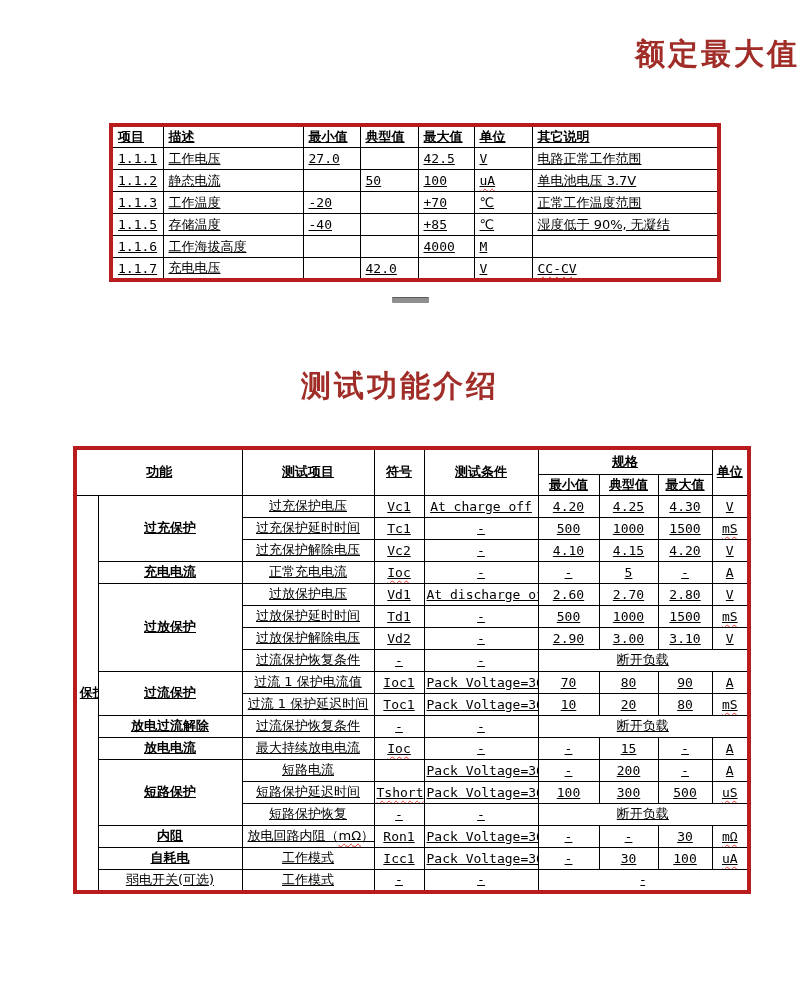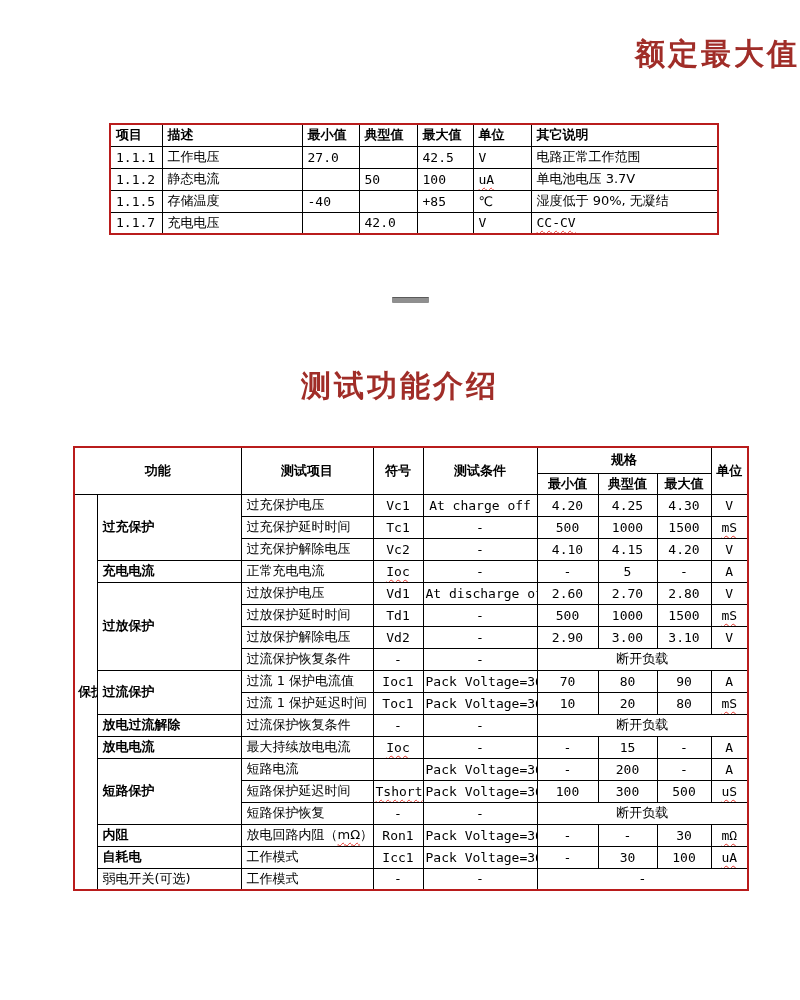--- a/index.html
+++ b/index.html
@@ -7,35 +7,35 @@
     width:800px;height:1000px;background:#ffffff;position:relative;
     font-family:"DejaVu Sans","Liberation Sans",sans-serif;color:#000;
   }
   .doc-title{
     position:absolute;left:0;width:100%;text-align:center;
     font-weight:bold;color:#A02D28;font-size:30px;letter-spacing:3px;
     font-family:"DejaVu Sans","Liberation Sans",sans-serif;
   }
   #title1{top:34px;text-align:right;}
   #title2{top:366px;font-size:30px;}
-  table{border-collapse:collapse;table-layout:fixed;border:2px solid #b91c1c;}
+  table{border-collapse:collapse;table-layout:fixed;border:4px solid #b91c1c;text-decoration:underline;}
   td,th{border:1px solid #000;overflow:hidden;white-space:nowrap;vertical-align:middle;}
   
   #t1{position:absolute;left:109px;top:123px;width:608px;}
   #t1 tr{height:22px;}
   #t1 th,#t1 td{padding:1px 5px;text-align:left;font-size:13px;font-weight:normal;}
   #t1 th{font-weight:bold;}
   
   #t2{position:absolute;left:73px;top:446px;width:674px;}
   #t2 tr{height:22px;}
   #t2 tr.h1{height:26px;}
   #t2 tr.h2{height:18px;}
   #t2 th{font-size:13px;font-weight:bold;text-align:center;padding:1px 2px;}
   #t2 td{font-size:13px;text-align:center;padding:1px 2px;}
-  #t2 td.l{text-align:left;padding:1px 5px;}
+  #t2 td.l{text-align:center;padding:1px 5px;}
   .b{font-weight:bold;}
   .num{font-family:"DejaVu Sans Mono","Liberation Mono",monospace;font-size:11.5px;}
   .sp{
     text-decoration-line:underline;text-decoration-style:wavy;
     text-decoration-color:#e3342b;text-decoration-thickness:1px;
     text-underline-offset:3px;text-decoration-skip-ink:none;
   }
   .side{padding:0 !important;}
   .vtext{
     width:15px;margin:0 auto;word-break:break-all;line-height:46px;
@@ -83,27 +83,45 @@
   <tr>
     <td class="num">1.1.2</td>
     <td>静态电流</td>
     <td class="num"></td>
     <td class="num">50</td>
     <td class="num">100</td>
     <td class="num sp">uA</td>
     <td>单电池电压 3.7V</td>
   </tr>
   <tr>
+    <td class="num">1.1.3</td>
+    <td>工作温度</td>
+    <td class="num">-20</td>
+    <td class="num"></td>
+    <td class="num">+70</td>
+    <td>℃</td>
+    <td>正常工作温度范围</td>
+  </tr>
+  <tr>
     <td class="num">1.1.5</td>
     <td>存储温度</td>
     <td class="num">-40</td>
     <td class="num"></td>
     <td class="num">+85</td>
     <td>℃</td>
     <td>湿度低于 90%, 无凝结</td>
+  </tr>
+  <tr>
+    <td class="num">1.1.6</td>
+    <td>工作海拔高度</td>
+    <td class="num"></td>
+    <td class="num"></td>
+    <td class="num">4000</td>
+    <td class="num">M</td>
+    <td></td>
   </tr>
   <tr>
     <td class="num">1.1.7</td>
     <td>充电电压</td>
     <td class="num"></td>
     <td class="num">42.0</td>
     <td class="num"></td>
     <td class="num">V</td>
     <td class="num sp">CC-CV</td>
   </tr>

